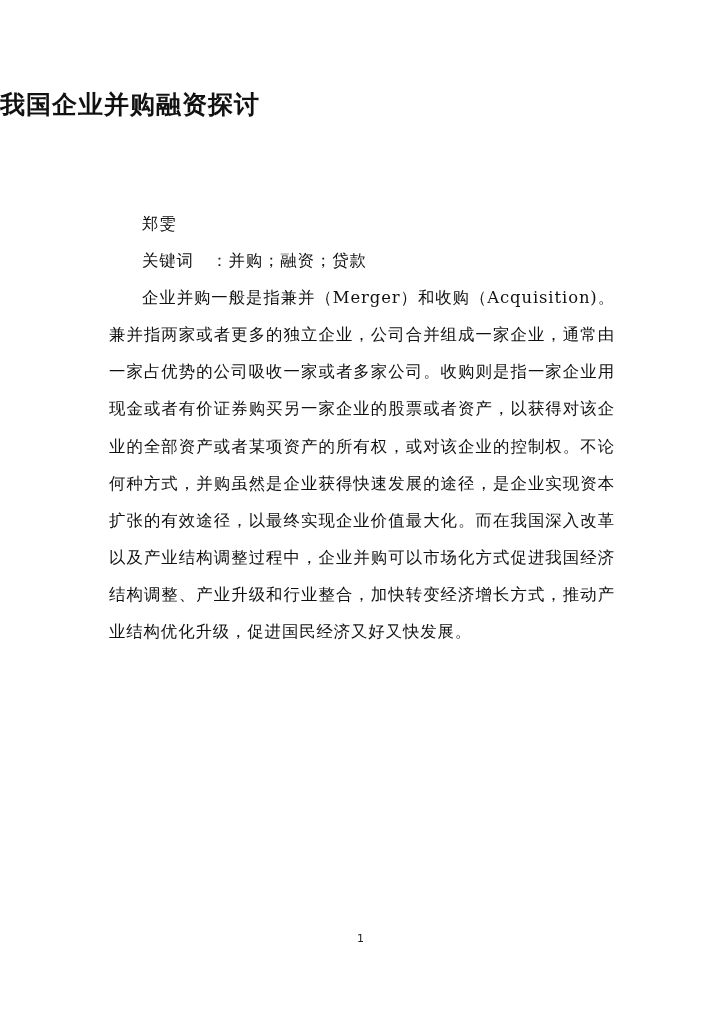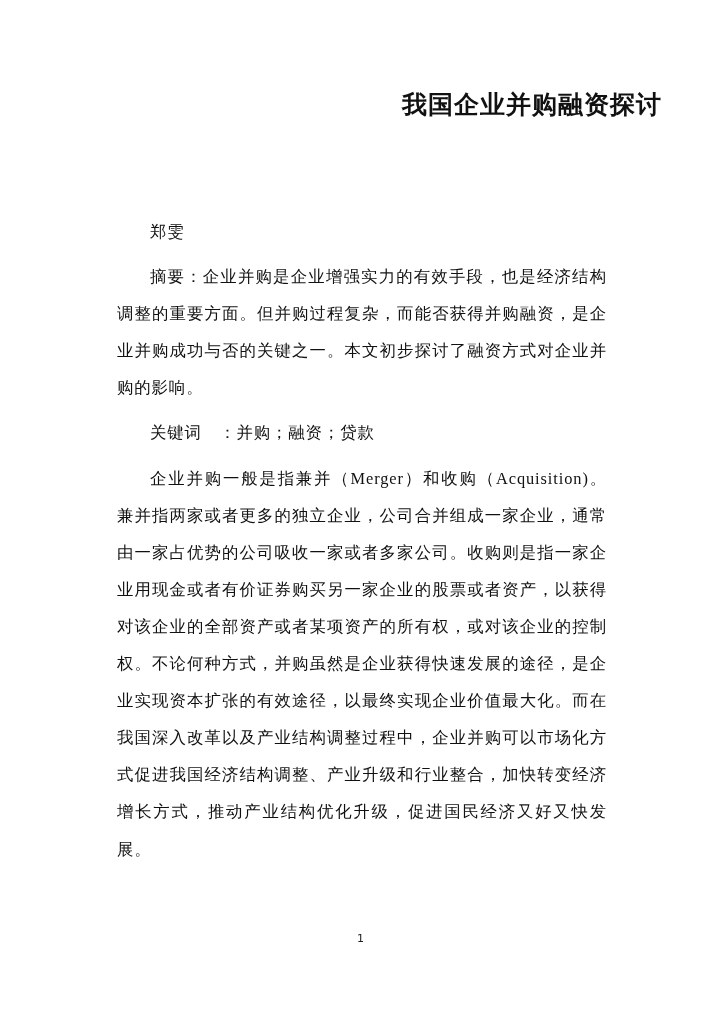--- a/index.html
+++ b/index.html
@@ -1,31 +1,30 @@
 <!DOCTYPE html>
 <html><head>
 <meta charset="utf-8">
 <style>
   html, body { margin: 0; padding: 0; background: #ffffff; }
   body { width: 721px; height: 1020px; position: relative; overflow: hidden;
          font-family: "DejaVu Serif", "Liberation Serif", serif; color: #111; }
-  .title { position: absolute; left: 0; width: 662px; top: 88px; text-align: right;
+  .title { position: absolute; left: 0; width: 662px; top: 88px; text-align: left;
            font-size: 25px; font-weight: bold; letter-spacing: 1px; line-height: 34px; }
   .body { position: absolute; left: 109px; width: 506px; top: 205px; }
-  .p { font-size: 16.4px; line-height: 37.1px; margin: 8px; text-align: justify;
-       text-align-last: left; letter-spacing: 0.9px; font-family: Liberation Serif, serif; }
+  .p { font-size: 16.4px; line-height: 37.1px; margin: 0; text-align: justify;
+       text-align-last: left; letter-spacing: 0.9px; }
   .indent { text-indent: 33px; }
   .page-num { position: absolute; left: 0; width: 721px; top: 932px; text-align: center;
               font-size: 11px; font-family: "DejaVu Sans", sans-serif; color: #222; }
 </style>
 </head>
 <body>
 
 <div class="title">我国企业并购融资探讨</div>
 
 <div class="body">
   <p class="p indent">郑雯</p>
-  <p class="p indent">摘要：企业并购是企业增强实力的有效手段，也是经济结构调整的重要方面。但并购过程复杂，而能否获得并购融资，是企业并购成功与否的关键之一。本文初步探讨了融资方式对企业并购的影响。</p>
   <p class="p indent">关键词　：并购；融资；贷款</p>
   <p class="p indent">企业并购一般是指兼并（Merger）和收购（Acquisition)。兼并指两家或者更多的独立企业，公司合并组成一家企业，通常由一家占优势的公司吸收一家或者多家公司。收购则是指一家企业用现金或者有价证券购买另一家企业的股票或者资产，以获得对该企业的全部资产或者某项资产的所有权，或对该企业的控制权。不论何种方式，并购虽然是企业获得快速发展的途径，是企业实现资本扩张的有效途径，以最终实现企业价值最大化。而在我国深入改革以及产业结构调整过程中，企业并购可以市场化方式促进我国经济结构调整、产业升级和行业整合，加快转变经济增长方式，推动产业结构优化升级，促进国民经济又好又快发展。</p>
 </div>
 
 <div class="page-num">1</div>
 
 </body></html>

